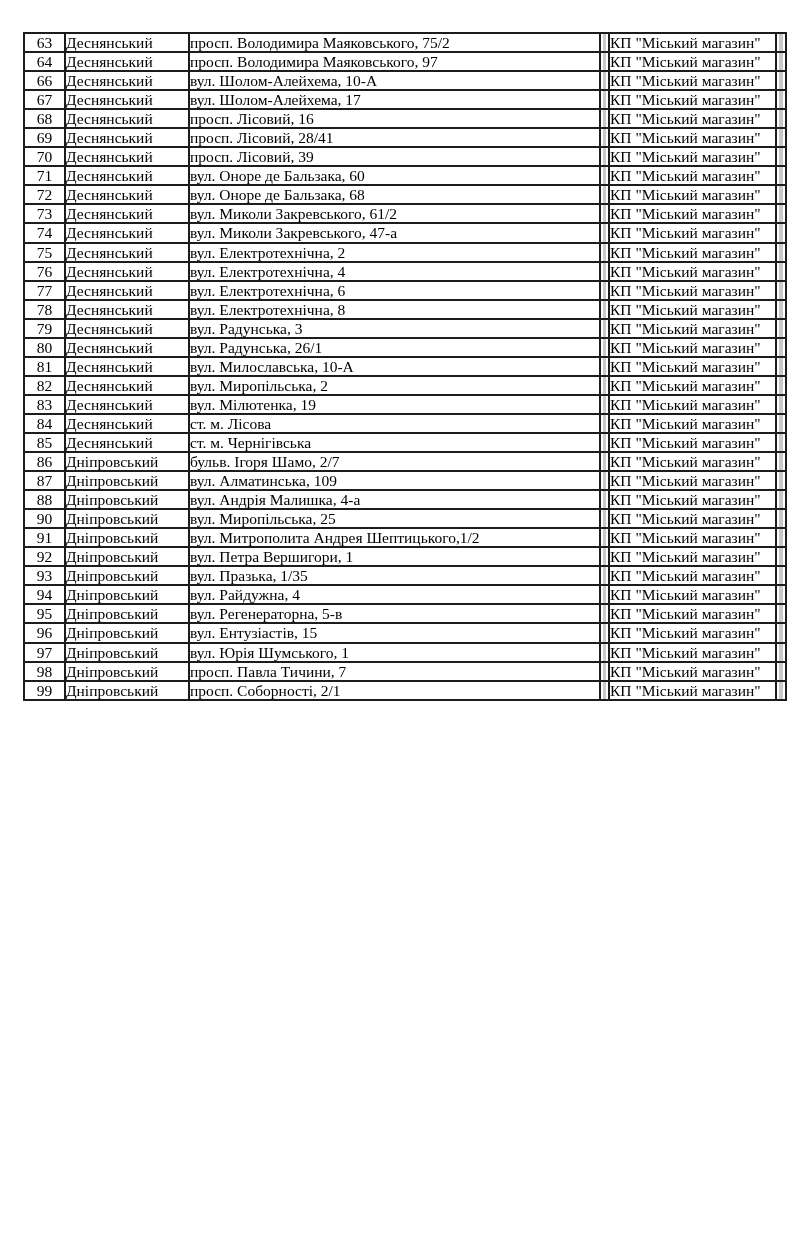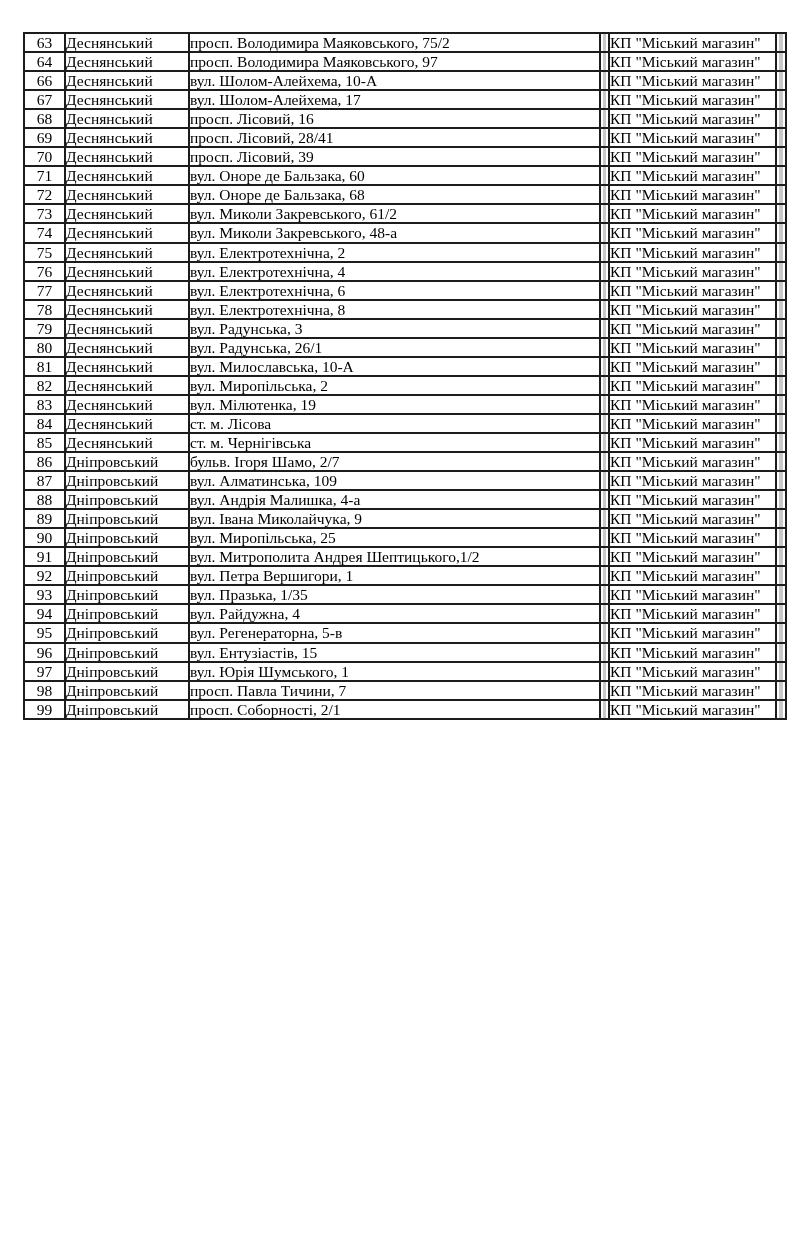--- a/index.html
+++ b/index.html
@@ -153,21 +153,21 @@
         <td class="td-num">73</td>
         <td class="td-district">Деснянський</td>
         <td class="td-address no-bb">вул. Миколи Закревського, 61/2</td>
         <td class="td-gap"></td>
         <td class="td-vendor">КП "Міський магазин"</td>
         <td class="td-gap td-gap-right"></td>
       </tr>
       <tr>
         <td class="td-num">74</td>
         <td class="td-district">Деснянський</td>
-        <td class="td-address">вул. Миколи Закревського, 48-а</td>
+        <td class="td-address">вул. Миколи Закревського, 47-а</td>
         <td class="td-gap"></td>
         <td class="td-vendor">КП "Міський магазин"</td>
         <td class="td-gap td-gap-right"></td>
       </tr>
       <tr>
         <td class="td-num">75</td>
         <td class="td-district">Деснянський</td>
         <td class="td-address">вул. Електротехнічна, 2</td>
         <td class="td-gap"></td>
         <td class="td-vendor">КП "Міський магазин"</td>
@@ -266,28 +266,20 @@
         <td class="td-district">Дніпровський</td>
         <td class="td-address">вул. Алматинська, 109</td>
         <td class="td-gap"></td>
         <td class="td-vendor">КП "Міський магазин"</td>
         <td class="td-gap td-gap-right"></td>
       </tr>
       <tr>
         <td class="td-num">88</td>
         <td class="td-district">Дніпровський</td>
         <td class="td-address">вул. Андрія Малишка, 4-а</td>
-        <td class="td-gap"></td>
-        <td class="td-vendor">КП "Міський магазин"</td>
-        <td class="td-gap td-gap-right"></td>
-      </tr>
-      <tr>
-        <td class="td-num">89</td>
-        <td class="td-district">Дніпровський</td>
-        <td class="td-address">вул. Івана Миколайчука, 9</td>
         <td class="td-gap"></td>
         <td class="td-vendor">КП "Міський магазин"</td>
         <td class="td-gap td-gap-right"></td>
       </tr>
       <tr>
         <td class="td-num">90</td>
         <td class="td-district">Дніпровський</td>
         <td class="td-address">вул. Миропільська, 25</td>
         <td class="td-gap"></td>
         <td class="td-vendor">КП "Міський магазин"</td>

